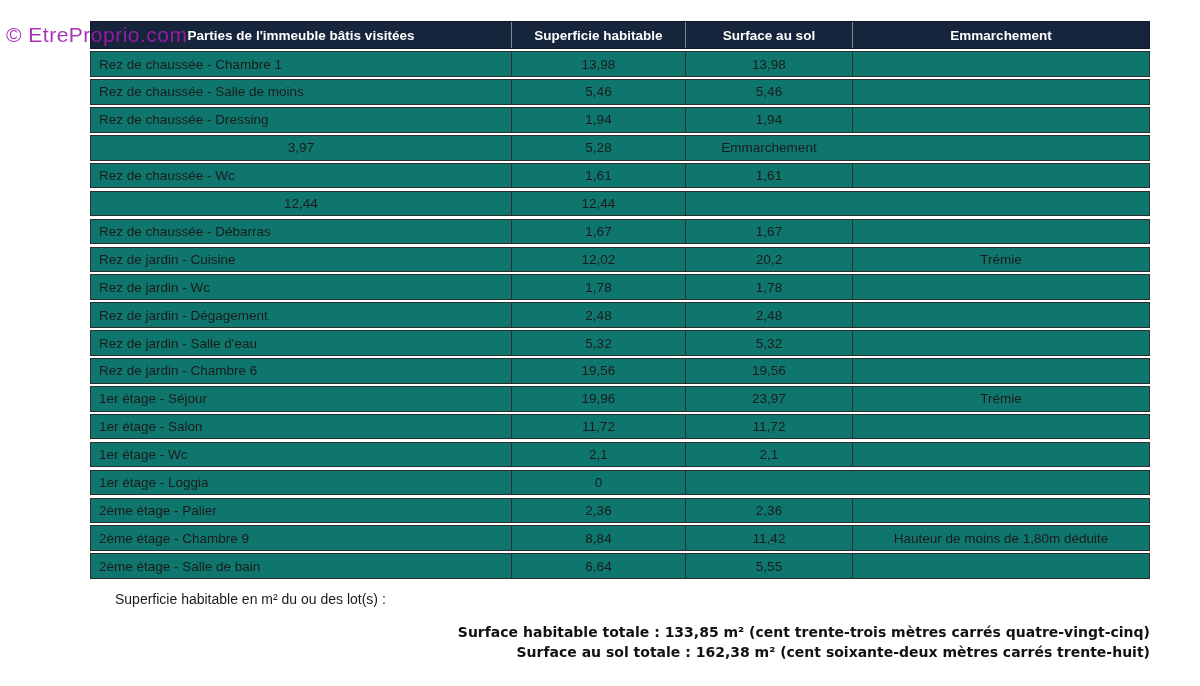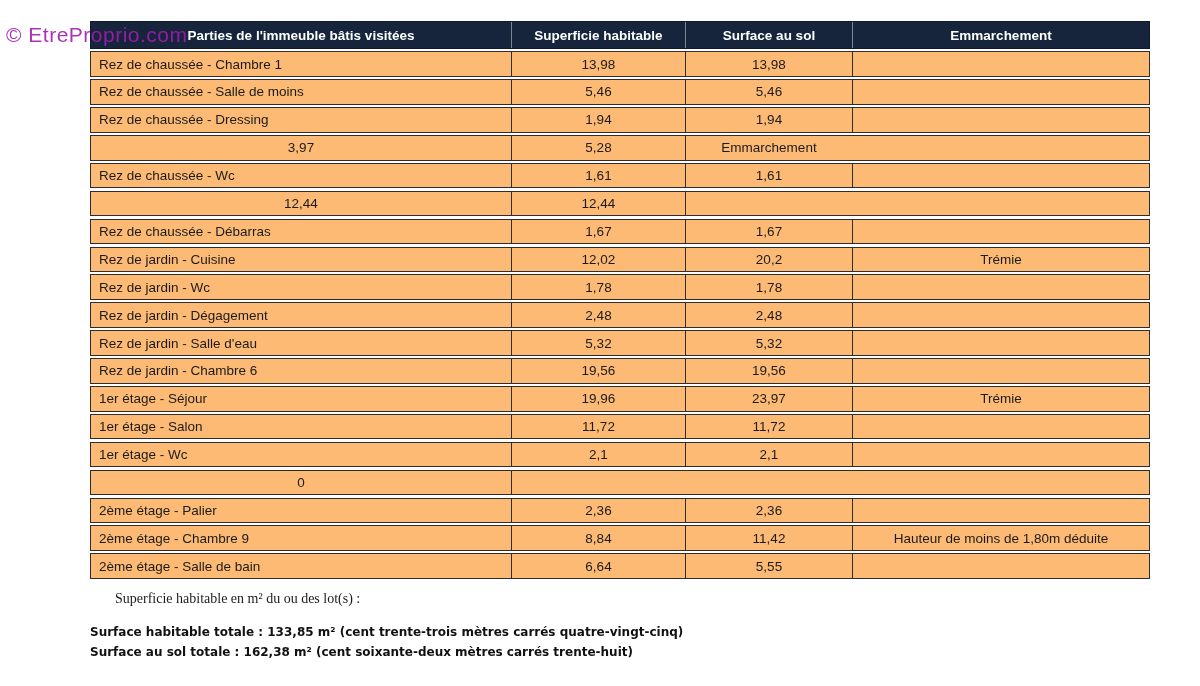--- a/index.html
+++ b/index.html
@@ -31,21 +31,21 @@
     flex-direction:column;
     gap:2.3px;
     border-radius:9px;
   }
   .t-row{
     display:grid;
     grid-template-columns:420px 174px 167px 1fr;
     align-items:stretch;
     border:1.6px solid #2d2d2d;
     box-sizing:border-box;
-    background:#fdba74;
+    background:#0f766e;
     height:25.6px;
   }
   .t-row.header{
     background:#16243c;
     color:#ffffff;
     font-weight:bold;
     font-size:13px;
     height:28px;
     border-color:#10192b;
   }
@@ -59,30 +59,30 @@
   }
   .cell.left{justify-content:flex-start;padding-left:8px;}
   .cell.center{justify-content:center;text-align:center;}
   .t-row .cell + .cell{border-left:1.6px solid #2d2d2d;}
   .t-row.header .cell + .cell{border-left:1px solid rgba(255,255,255,.45);}
   .footer-label{
     position:absolute;
     left:115px;top:591px;
     font-size:14px;
     color:#1b1b1b;
-    font-family:Liberation Serif, serif;
+    font-family:Liberation Sans, sans-serif;
     white-space:nowrap;
   }
   .totals{
     position:absolute;
     left:90px;top:622px;
     width:1060px;
-    text-align:left;
+    text-align:right;
     font-family:"DejaVu Sans",sans-serif;
-    font-size:12px;
+    font-size:14px;
     font-weight:bold;
     color:#111111;
     line-height:20px;
   }
 </style>
 </head>
 <body>
 
 <div class="watermark">© EtreProprio.com</div>
 
@@ -177,20 +177,21 @@
       <div class="cell center">11,72</div>
       <div class="cell center"></div>
     </div>
       <div class="t-row">
       <div class="cell left">1er étage - Wc</div>
       <div class="cell center">2,1</div>
       <div class="cell center">2,1</div>
       <div class="cell center"></div>
     </div>
       <div class="t-row">
+      <div class="cell left">1er étage - Loggia</div>
       <div class="cell center">0</div>
       <div class="cell center"></div>
     </div>
       <div class="t-row">
       <div class="cell left">2ème étage - Palier</div>
       <div class="cell center">2,36</div>
       <div class="cell center">2,36</div>
       <div class="cell center"></div>
     </div>
       <div class="t-row">

